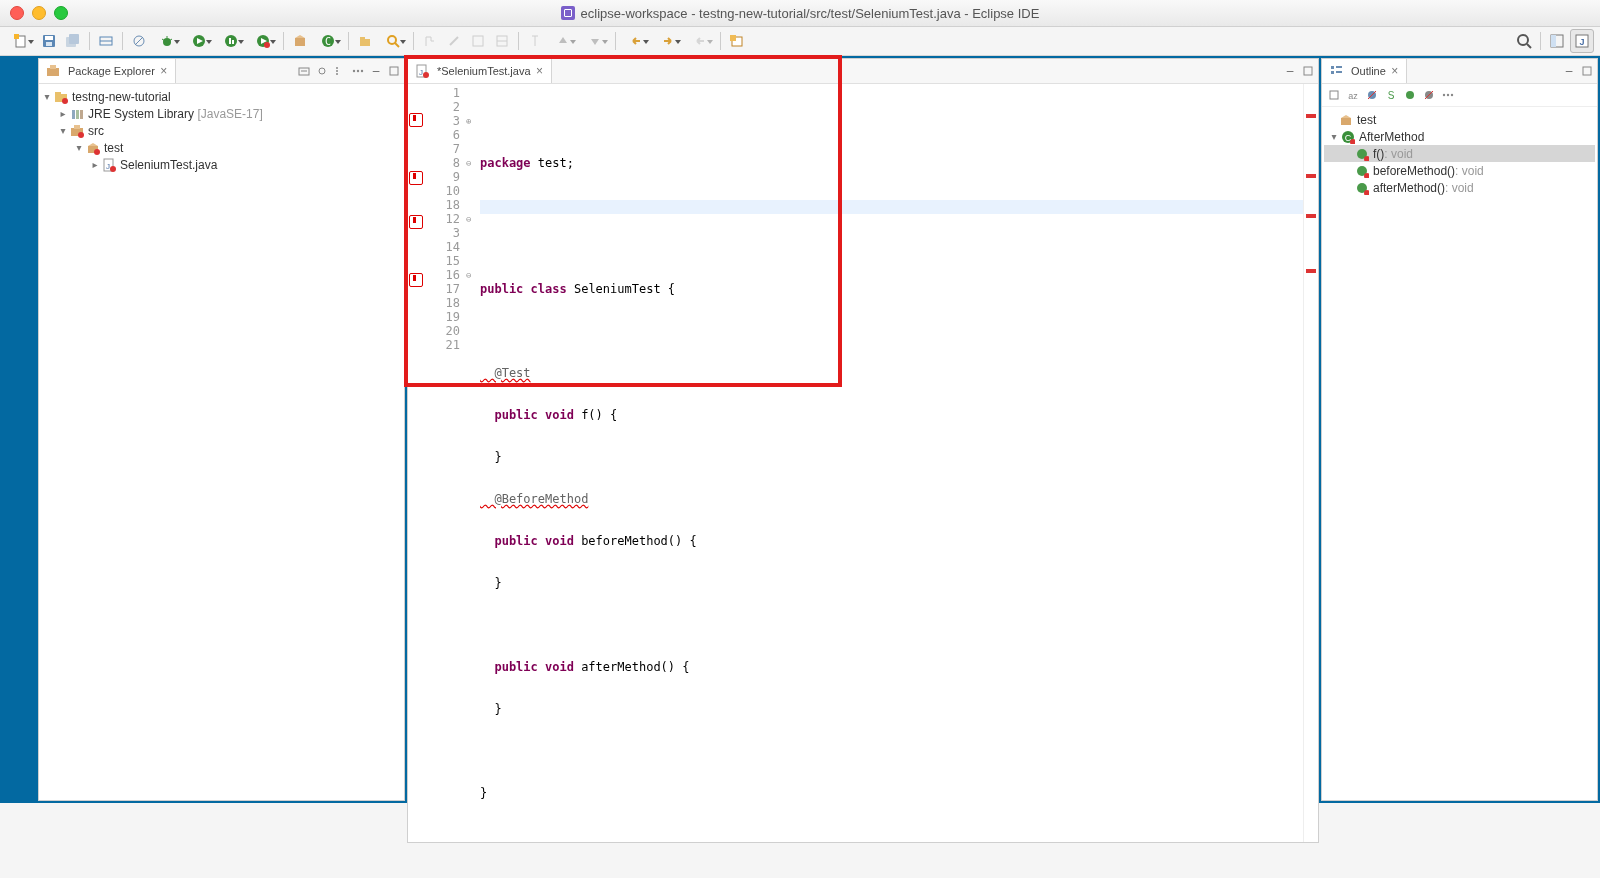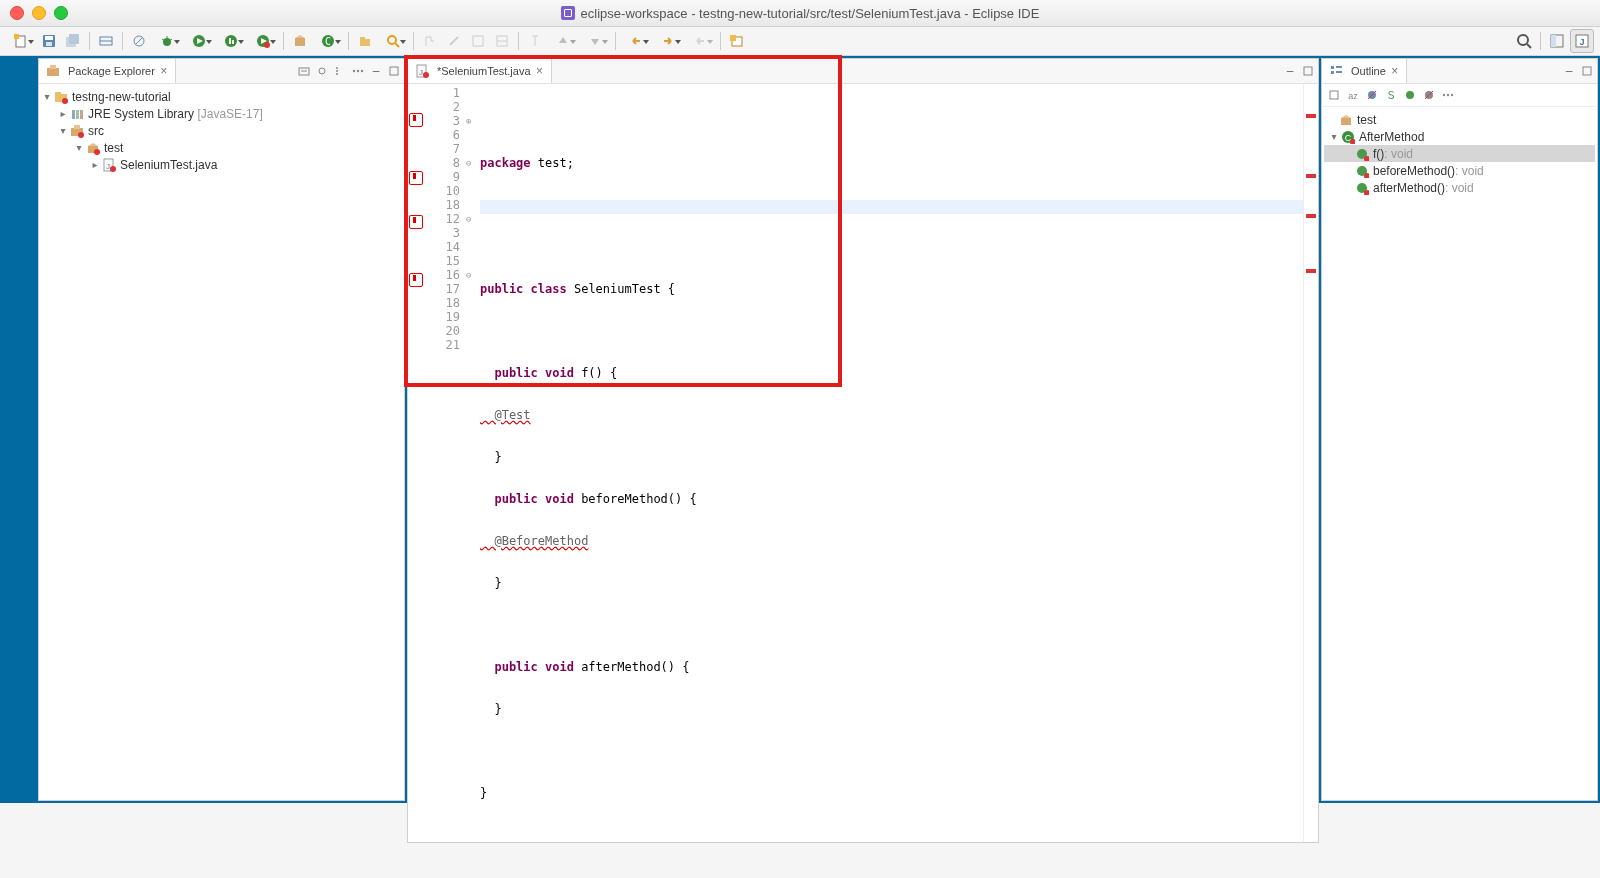--- a/index.html
+++ b/index.html
@@ -435,25 +435,25 @@
               <div>&nbsp;</div>
               <div>&nbsp;</div>
           </div>
           <div class="code">
             <div class="hl" style="top:86px;"></div>
             <div><span class="kw">package</span><span> test;</span></div>
             <div>&nbsp;</div>
             <div>&nbsp;</div>
             <div><span class="kw">public</span><span class="kw"> class</span><span> SeleniumTest {</span></div>
             <div>&nbsp;</div>
+            <div><span class="anno err">  @Test</span></div>
             <div><span class="kw">  public</span><span class="kw"> void</span><span> f() {</span></div>
-            <div><span class="anno err">  @Test</span></div>
             <div><span>  }</span></div>
+            <div><span class="anno err">  @BeforeMethod</span></div>
             <div><span class="kw">  public</span><span class="kw"> void</span><span> beforeMethod() {</span></div>
-            <div><span class="anno err">  @BeforeMethod</span></div>
             <div><span>  }</span></div>
             <div>&nbsp;</div>
             <div><span class="kw">  public</span><span class="kw"> void</span><span> afterMethod() {</span></div>
             <div><span>  }</span></div>
             <div>&nbsp;</div>
             <div><span>}</span></div>
             
           </div>
           <div class="ov">
             <div class="ov-mark" style="top:30px"></div>

